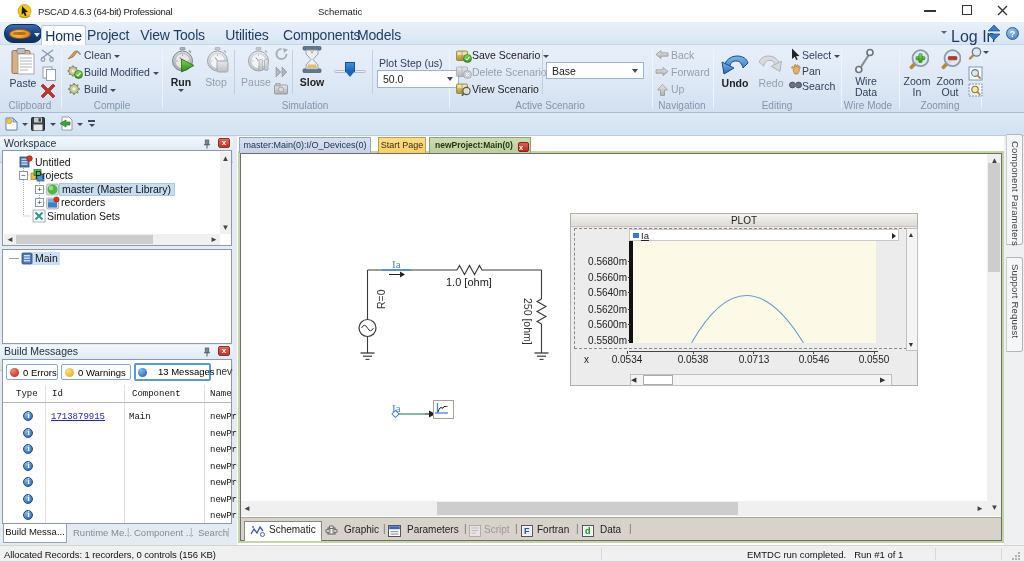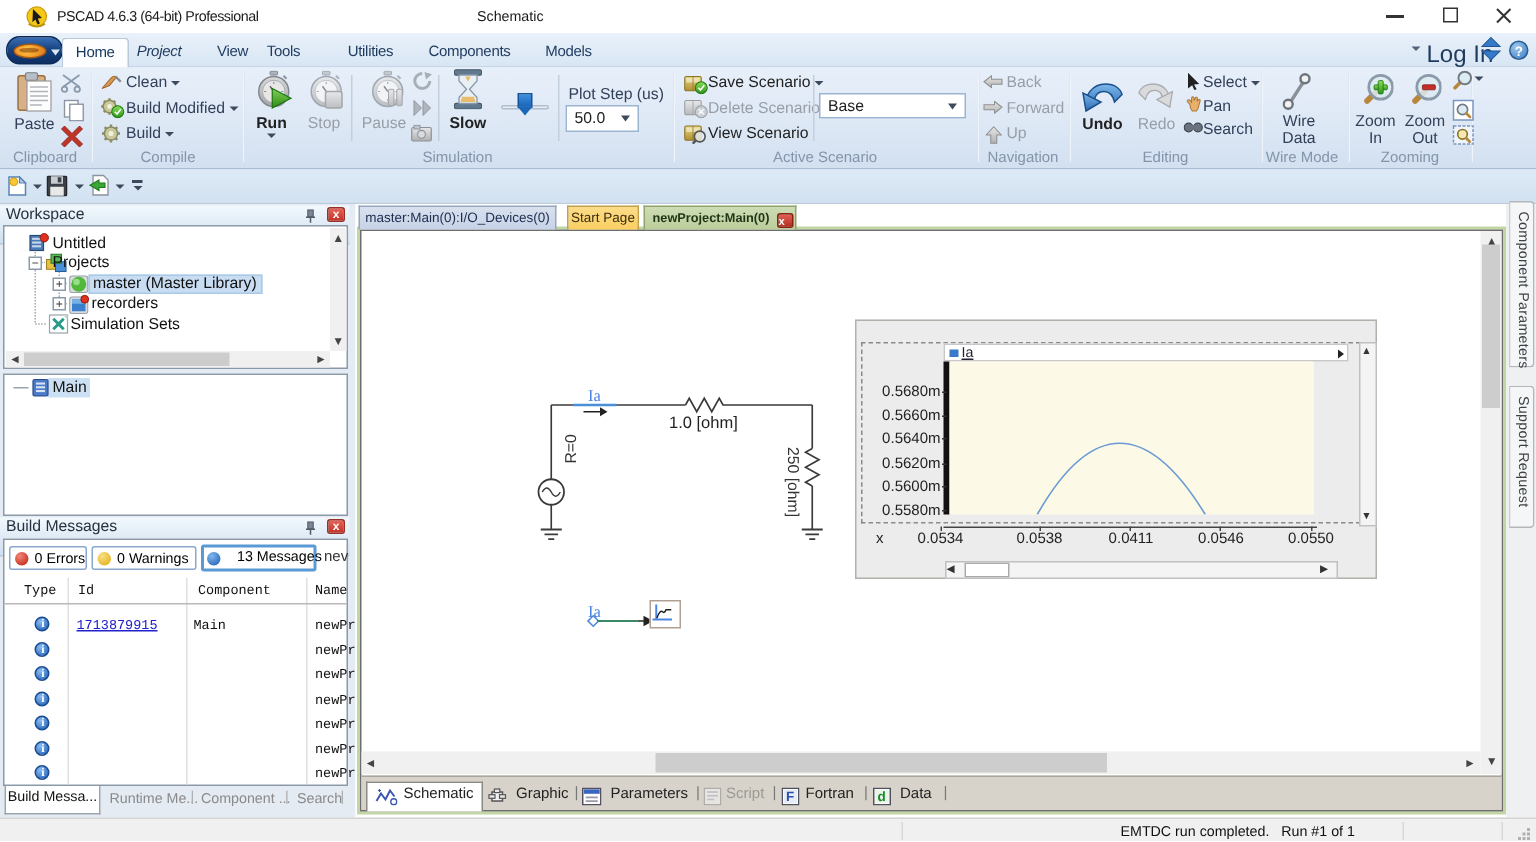--- a/index.html
+++ b/index.html
@@ -3,21 +3,21 @@
 <meta charset="utf-8">
 <style>
 * { margin:0; padding:0; box-sizing:border-box; }
 html,body { width:1024px; height:561px; overflow:hidden; }
 body { font-family:"Liberation Sans", sans-serif; position:relative; background:#fff; }
 .abs { position:absolute; }
 
 #titlebar { position:absolute; left:0; top:0; width:1024px; height:22px; background:#ffffff; font-size:9.5px; color:#1a1a1a; letter-spacing:-0.3px; }
 
 #menurow { position:absolute; left:0; top:22px; width:1024px; height:23px; background:linear-gradient(#e9f1fa,#d8e6f4); border-bottom:1px solid #c7d6e8; }
-.mtab { position:absolute; top:3px; height:20px; line-height:20px; font-size:10px; letter-spacing:-0.2px; color:#1e3a5f; text-align:center; }
+.mtab { position:absolute; top:3px; height:20px; line-height:20px; font-size:14px; letter-spacing:-0.2px; color:#1e3a5f; text-align:center; }
 .mtab.active { background:#fbfdfe; border:1px solid #bac9da; border-bottom:none; border-radius:3px 3px 0 0; color:#15355e; }
 
 #ribbon { position:absolute; left:0; top:45px; width:1024px; height:68px; background:linear-gradient(#e7eff9 0%, #dfe9f6 50%, #d2e0f0 100%); border-bottom:1px solid #aabdd5; }
 .gsep { position:absolute; top:4px; width:1px; height:59px; background:#b9c7da; border-right:1px solid #eef4fa; }
 .isep { position:absolute; top:5px; width:1px; height:44px; background:#c2cfdf; }
 .glabel { position:absolute; top:55px; height:12px; font-size:10px; color:#8494ab; text-align:center; width:120px; }
 .rlabel { position:absolute; font-size:10.5px; color:#32405a; }
 .rlabel.big { text-align:center; }
 .gray { color:#979ea8 !important; }
 .caret { display:inline-block; width:0; height:0; border-left:3px solid transparent; border-right:3px solid transparent; border-top:4px solid #3c4a5e; vertical-align:middle; }
@@ -79,21 +79,21 @@
     </svg>
 </div>
 
 <div id="menurow">
   <div class="abs" style="left:4px;top:2px;width:38px;height:19px;border-radius:9px;background:linear-gradient(#3a6fb4,#16407e 50%,#0d2f63);border:1px solid #0b2a56;">
     <div class="abs" style="left:4px;top:3.5px;width:22px;height:10px;border-radius:50%;background:radial-gradient(circle at 40% 40%, #ffc040, #e07818);border:1px solid #a85810"></div>
     <div class="abs" style="left:8px;top:6.5px;width:13px;height:3.5px;border-radius:40%;background:#7a3808;opacity:.55"></div>
     <div class="caret abs" style="left:29px;top:8px;border-top-color:#dce8f4"></div>
   </div>
   <div class="mtab active" style="left:41px;width:45px;">Home</div>
-  <div class="mtab" style="left:87px;width:38px;font-style:italic;">Project</div>
+  <div class="mtab" style="left:87px;width:38px;">Project</div>
   <div class="mtab" style="left:137px;width:36px;">View</div>
   <div class="mtab" style="left:172px;width:34px;">Tools</div>
   <div class="mtab" style="left:222px;width:50px;">Utilities</div>
   <div class="mtab" style="left:283px;width:60px;">Components</div>
   <div class="mtab" style="left:354px;width:50px;">Models</div>
   <div class="caret abs" style="left:941px;top:9px;border-top-width:3px;border-top-color:#55637a"></div>
   <span class="abs" style="left:951px;top:6px;font-size:16px;color:#1e3a5f">Log In</span>
   <svg class="abs" style="left:987px;top:2px" width="14" height="17" viewBox="0 0 14 17">
     <path d="M7,1 L13,7 L1,7 Z" fill="#3579c8" stroke="#1d5494" stroke-width="0.7"></path>
     <path d="M7,16 L1,10 L13,10 Z" fill="#3579c8" stroke="#1d5494" stroke-width="0.7"></path>
@@ -267,21 +267,21 @@
     <path d="M4,4 L16,4 L16,8 L11,13.5 L16,19 L16,23 L4,23 L4,19 L9,13.5 L4,8 Z" fill="#e8f0f6" stroke="#8a9aa8" stroke-width="0.9"></path>
     <path d="M6,18.5 L14,18.5 L15,22 L5,22 Z" fill="#e8bc6a"></path>
     <path d="M8.2,5 L11.8,5 L10,8.5 Z" fill="#e8bc6a"></path>
   </svg>
   <div class="rlabel big" style="left:292px;top:31px;width:40px;font-weight:bold;color:#222">Slow</div>
   <div class="abs" style="left:334px;top:24.5px;width:32px;height:3px;background:#e8eef4;border:1px solid #b0bece;border-radius:2px"></div>
   <div class="abs" style="left:345px;top:17px;width:10px;height:10px;background:linear-gradient(#3e8ede,#1a66b8);border:1px solid #15549a"></div>
   <div class="abs" style="left:345px;top:26.2px;width:0;height:0;border-left:5px solid transparent;border-right:5px solid transparent;border-top:6px solid #1a66b8"></div>
   <div class="isep" style="left:372px"></div>
   <div class="rlabel" style="left:379px;top:12px">Plot Step (us)</div>
-  <div class="combo" style="left:377px;top:25px;width:49px;height:18px">
+  <div class="combo" style="left:377px;top:25px;width:82px;height:18px">
       <span class="cv">50.0</span>
       <span class="ca caret" style="border-top-width:4px"></span>
     </div>
 
   <svg class="abs" style="left:456px;top:4px" width="16" height="14" viewBox="0 0 16 14">
       <use href="#scenbox"></use>
       <circle cx="11.5" cy="9.5" r="4" fill="url(#ggreen)" stroke="#1d7a14" stroke-width="0.7"></circle>
       <path d="M9.5,9.5 L11,11 L13.5,7.8" stroke="#fff" stroke-width="1.1" fill="none"></path>
     </svg>
   <div class="rlabel" style="left:472px;top:4px;color:#222">Save Scenario <span class="caret" style="border-top-width:3px"></span></div>
@@ -661,20 +661,21 @@
   </svg>
   <div class="abs" style="left:192px;top:246px;width:21px;height:19px;border:1.5px solid #b0a094;background:#fff">
     <svg width="18" height="16" viewBox="0 0 18 16">
       <line x1="3.5" y1="2" x2="3.5" y2="12" stroke="#4a86e0" stroke-width="1.3"></line>
       <line x1="1" y1="12" x2="14" y2="12" stroke="#4a86e0" stroke-width="1.3"></line>
       <path d="M4,11 Q6,5 8,7 Q9,8 10,5.5 L11,5.5 Q12.5,5.5 13.5,5.5" fill="none" stroke="#222" stroke-width="1"></path>
     </svg>
   </div>
 
   <div class="abs" style="left:329px;top:59px;width:348px;height:173px;background:#ececec;border:1px solid #b3b0ab">
+    <div class="abs" style="left:0;top:0;width:346px;height:13px;background:linear-gradient(#f4f3f1,#dddbd6);border-bottom:1px solid #c5c2bd;text-align:center;font-size:10px;color:#222;line-height:13px">PLOT</div>
 
     <div class="abs" style="left:3px;top:14px;width:333px;height:121px;border:1px dashed #8a8a8a"></div>
 
     <div class="abs" style="left:58px;top:15px;width:270px;height:12px;background:#fff;border:1px solid #c8c8c8">
       <div class="abs" style="left:3px;top:3px;width:6px;height:5px;background:#3a7ac8"></div>
       <span class="abs" style="left:11px;top:0px;font-size:9.5px;color:#223;text-decoration:underline">Ia</span>
       <div class="abs" style="right:2px;top:3px;width:0;height:0;border-top:3px solid transparent;border-bottom:3px solid transparent;border-left:4px solid #222"></div>
     </div>
 
     <div class="abs" style="left:58px;top:27px;width:3.5px;height:102px;background:#111"></div>
@@ -692,21 +693,21 @@
 
     <div class="abs" style="left:58px;top:136.5px;width:249px;height:1px;background:#444"></div>
     <div class="abs xtick" style="left:55.6px"></div>
     <div class="abs xtick" style="left:121.5px"></div>
     <div class="abs xtick" style="left:182.2px"></div>
     <div class="abs xtick" style="left:242px"></div>
     <div class="abs xtick" style="left:302.7px"></div>
     <span class="abs" style="left:13px;top:140px;font-size:10px;color:#222">x</span>
     <div class="abs xlab" style="left:39px">0.0534</div>
     <div class="abs xlab" style="left:105px">0.0538</div>
-    <div class="abs xlab" style="left:166px">0.0411</div>
+    <div class="abs xlab" style="left:166px">0.0713</div>
     <div class="abs xlab" style="left:226px">0.0546</div>
     <div class="abs xlab" style="left:286px">0.0550</div>
 
     <div class="abs" style="left:59px;top:160px;width:262px;height:12px;background:#f4f4f4;border:1px solid #c0c0c0"></div>
     <div class="abs psb" style="left:60px;top:161px">◀</div>
     <div class="abs psb" style="left:309px;top:161px">▶</div>
     <div class="abs" style="left:72px;top:161px;width:30px;height:10px;background:#fff;border:1px solid #aaa"></div>
     <div class="abs" style="left:335px;top:14px;width:12px;height:123px;background:#f4f4f4;border:1px solid #c0c0c0"></div>
     <div class="abs psb" style="left:336.5px;top:16px">▲</div>
     <div class="abs psb" style="left:336.5px;top:126px">▼</div>
@@ -722,20 +723,21 @@
 
 <div class="abs" style="left:1004px;top:136px;width:20px;height:409px;background:#eef0f2"></div>
 <div class="vtab" style="top:134px;height:111px;">
     <span>Component Parameters</span>
   </div>
 <div class="vtab" style="top:257px;height:95px;">
     <span>Support Request</span>
   </div>
 
 <div id="statusbar">
+  <span class="abs" style="left:4px;top:3px;letter-spacing:-0.1px">Allocated Records: 1 recorders, 0 controls (156 KB)</span>
   <span class="abs" style="left:747px;top:3px">EMTDC run completed. &nbsp;&nbsp;Run #1 of 1</span>
   <div class="abs" style="left:601px;top:2px;width:1px;height:12px;background:#d8d8d8"></div>
   <div class="abs" style="left:935px;top:2px;width:1px;height:12px;background:#d8d8d8"></div>
   <div class="abs" style="left:1001px;top:2px;width:1px;height:12px;background:#d8d8d8"></div>
   <svg class="abs" style="left:1012px;top:6px" width="8" height="8">
       <g fill="#b0b0b0">
         <rect x="6" y="0" width="2" height="2"></rect>
         <rect x="3" y="3" width="2" height="2"></rect>
         <rect x="6" y="3" width="2" height="2"></rect>
         <rect x="0" y="6" width="2" height="2"></rect>

